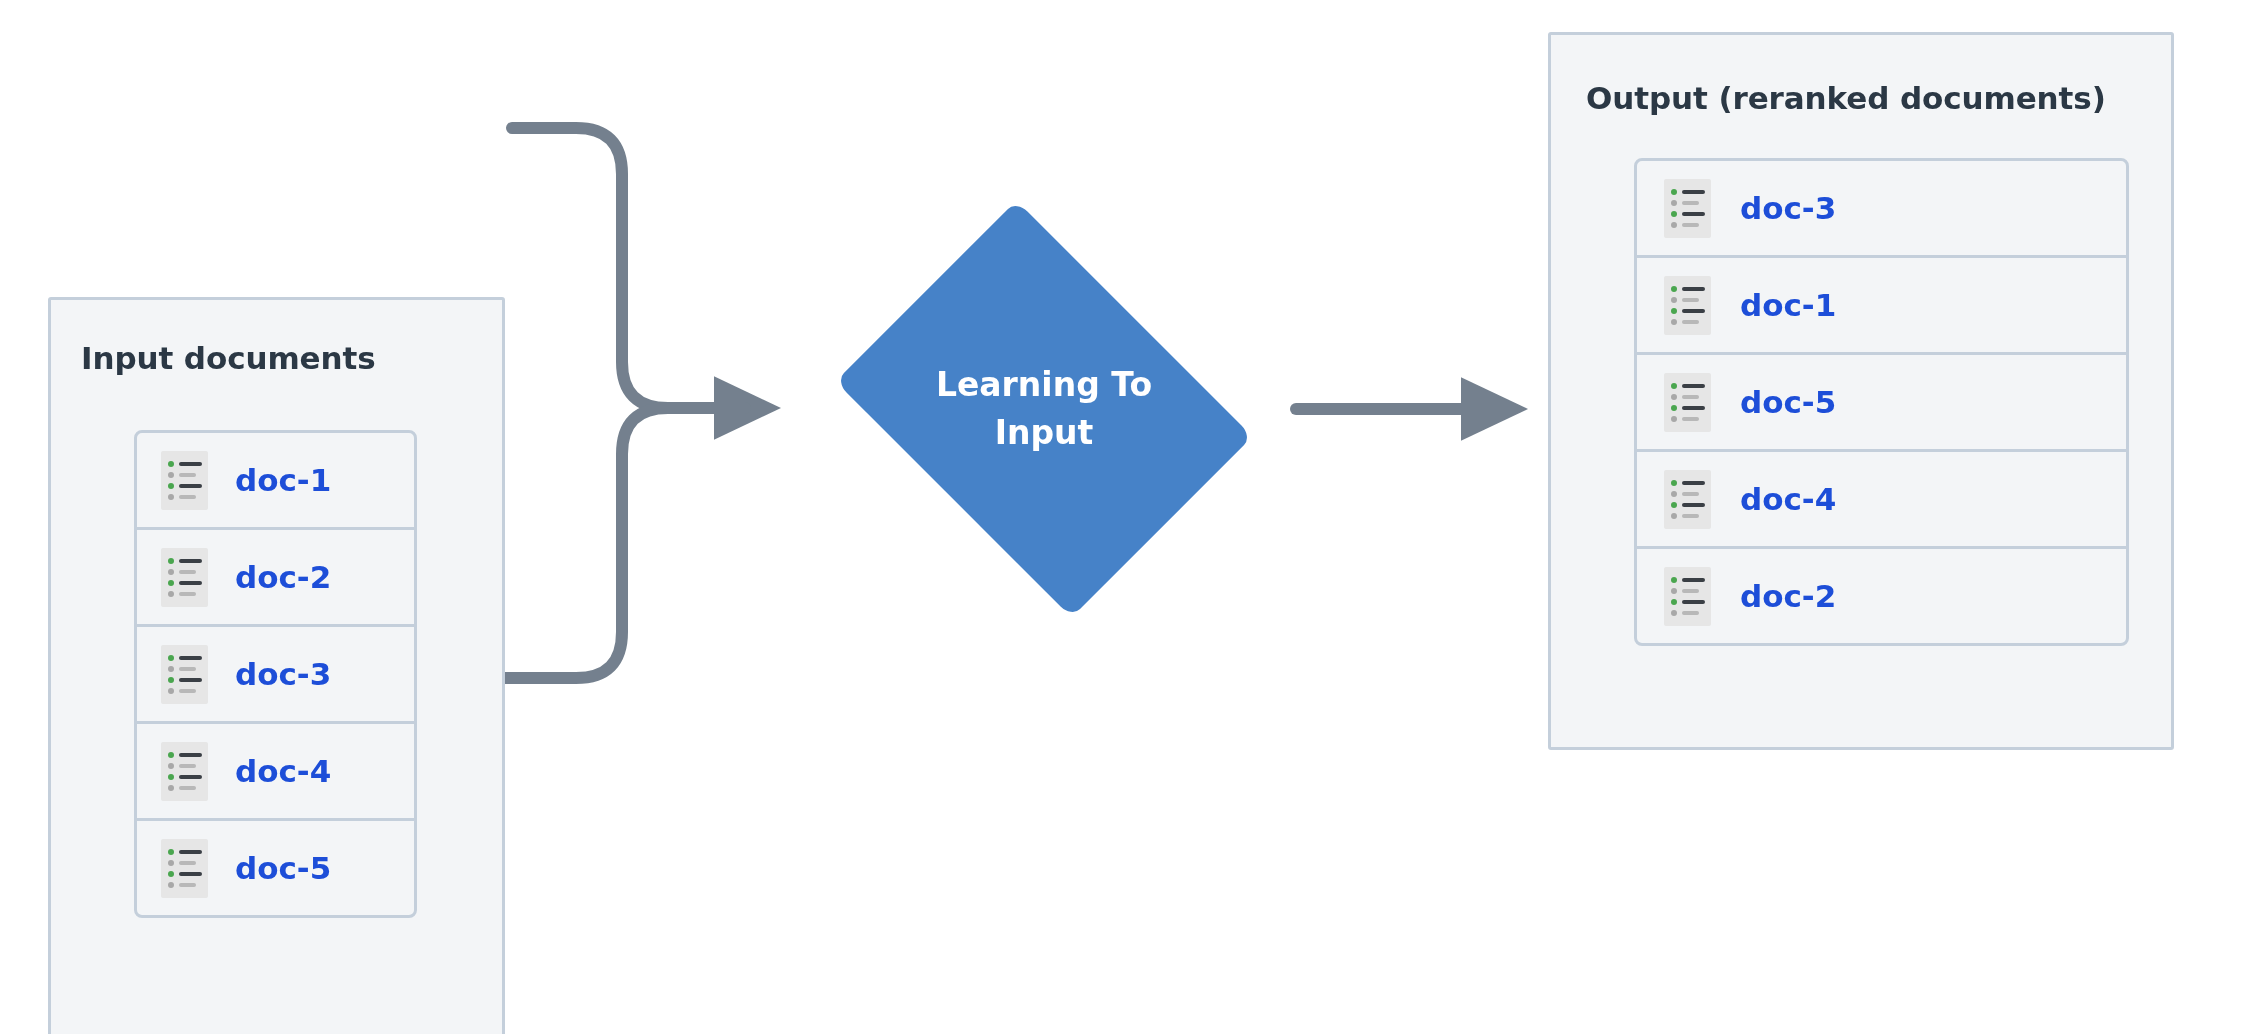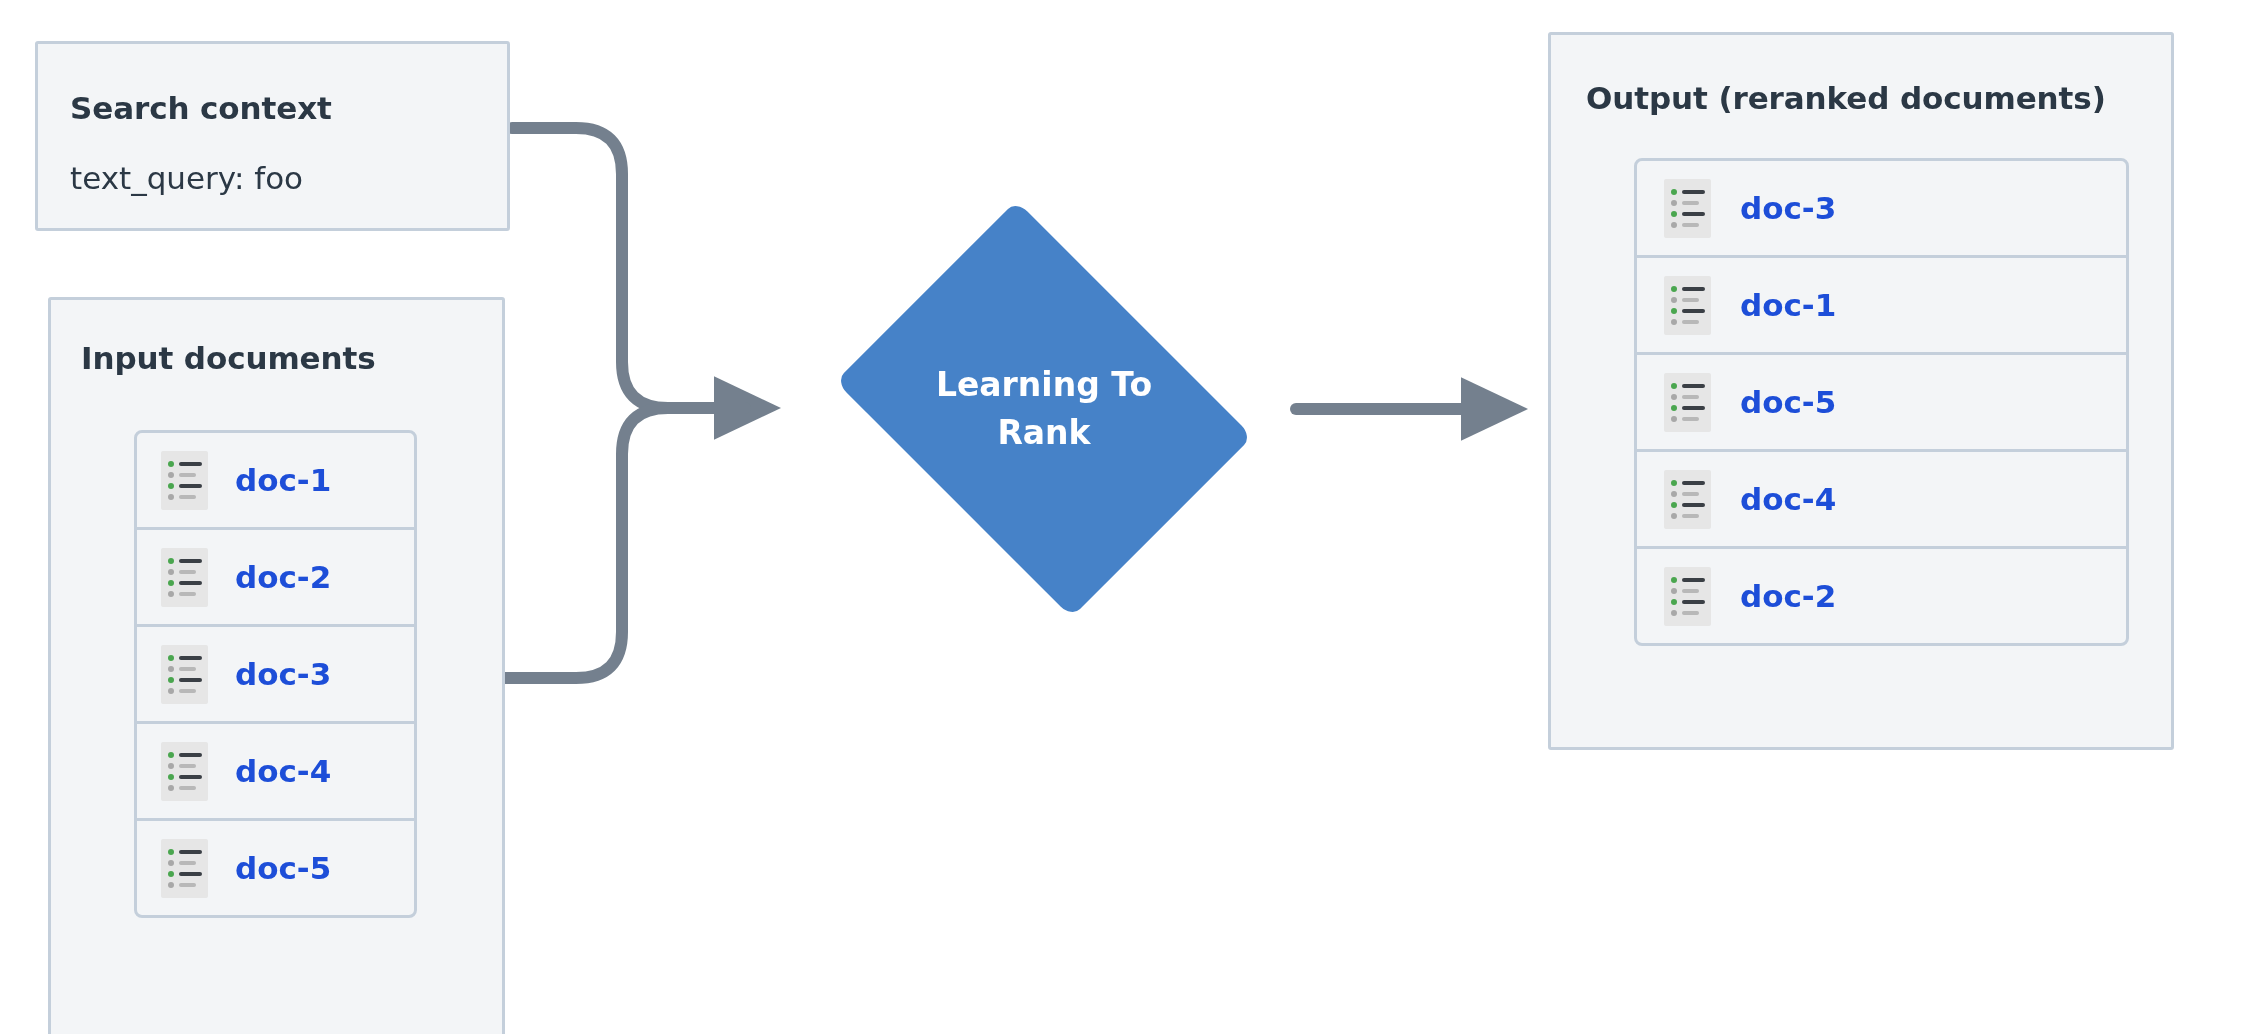--- a/index.html
+++ b/index.html
@@ -224,24 +224,20 @@
       </marker>
     </defs>
 
     <path d="M 512 128 L 576 128 Q 622 128 622 174 L 622 362 Q 622 408 668 408 L 745 408" fill="none" stroke="#74808e" stroke-width="12" stroke-linecap="round" stroke-linejoin="round" marker-end="url(#arrowhead)"></path>
 
     <path d="M 505 678 L 576 678 Q 622 678 622 632 L 622 454 Q 622 408 668 408 L 745 408" fill="none" stroke="#74808e" stroke-width="12" stroke-linecap="round" stroke-linejoin="round"></path>
 
     <path d="M 1296 409 L 1492 409" fill="none" stroke="#74808e" stroke-width="12" stroke-linecap="round" marker-end="url(#arrowhead)"></path>
   </svg>
 
-  <div class="panel" id="search-context-panel">
-    <div class="panel-title">Search context</div>
-    <div class="panel-field">text_query: foo</div>
-  </div>
 
   <div class="panel" id="input-docs-panel">
     <div class="panel-title">Input documents</div>
 
     <div id="input-docs-list">
 
       <div class="doc-row">
         <span class="doc-icon">
           <span class="irow">
               <span class="dot green"></span>
@@ -350,21 +346,21 @@
         </span>
         <span class="doc-label">doc-5</span>
       </div>
 
     </div>
   </div>
 
   <div id="ltr-diamond-wrap">
     <div id="ltr-diamond-shape"></div>
     <div id="ltr-diamond-label">Learning To
-Rank</div>
+Input</div>
   </div>
 
   <div class="panel" id="output-panel">
     <div class="panel-title">Output (reranked documents)</div>
 
     <div id="output-list">
 
       <div class="doc-row">
         <span class="doc-icon">
           <span class="irow">

